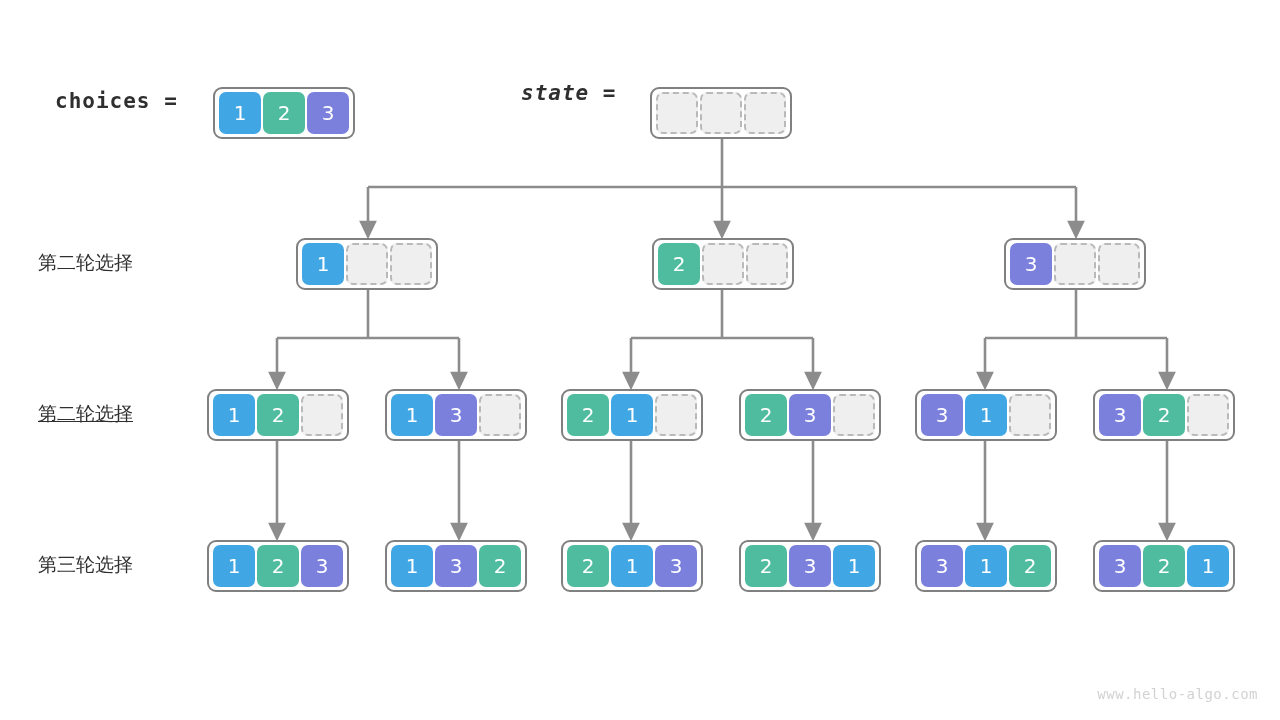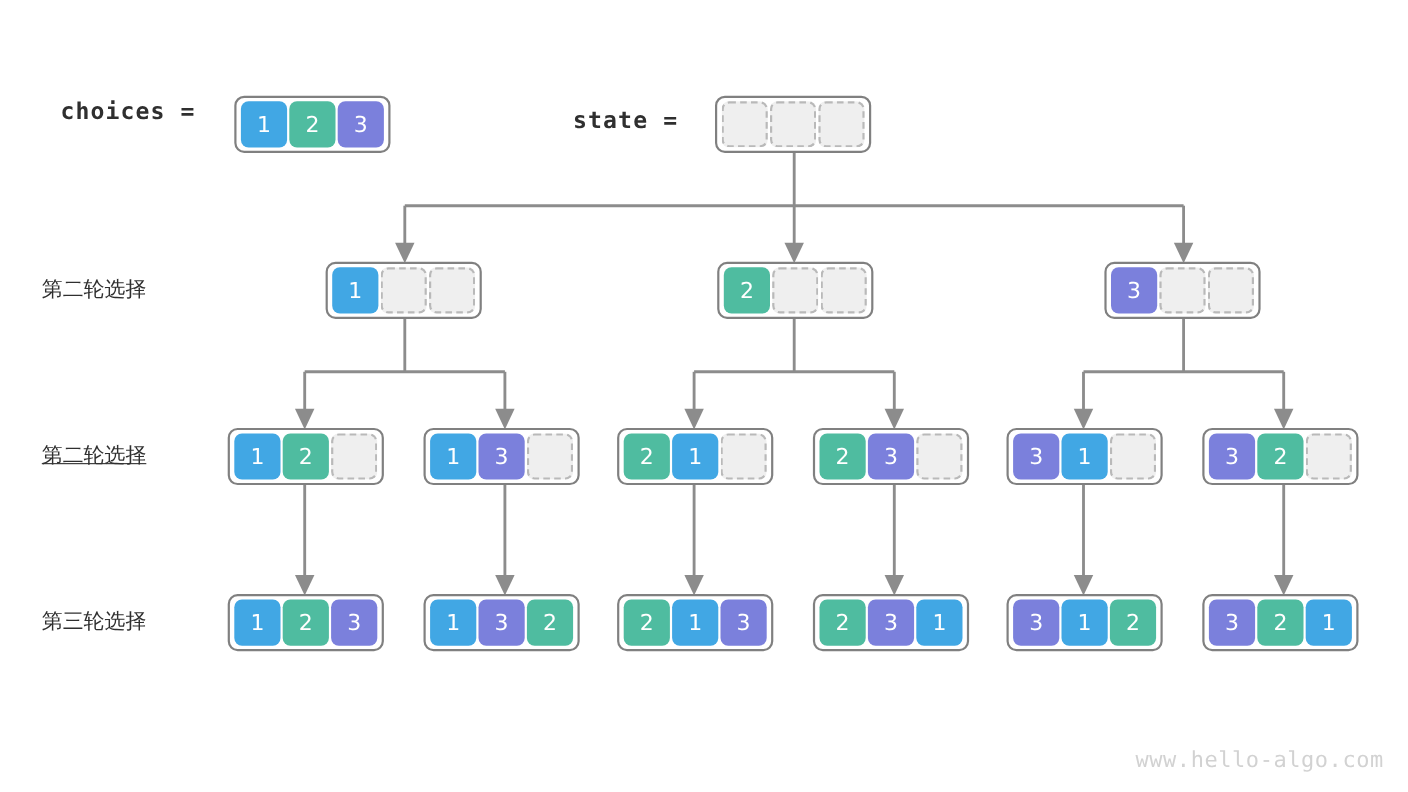--- a/index.html
+++ b/index.html
@@ -74,21 +74,21 @@
     border: 2px dashed #b9b9b9;
     color: transparent;
   }
 
   
   #watermark {
     position: absolute;
     right: 22px;
     bottom: 18px;
     font-family: "DejaVu Sans Mono", "Liberation Mono", monospace;
-    font-size: 20px;
+    font-size: 14px;
     color: #d2d2d2;
     letter-spacing: 0.5px;
     white-space: nowrap;
   }
 </style>
 </head>
 <body>
 
 <div id="canvas">
 
@@ -132,21 +132,21 @@
     </g>
   </svg>
 
   <div class="code-label" style="left:55px; top:89px;">choices =</div>
   <div class="node" id="choices-node" style="left:213px; top:87px;">
       <div class="cell" style="width: 42px; height: 42px; background: rgb(65, 167, 228);">1</div>
       <div class="cell" style="width: 42px; height: 42px; background: rgb(79, 188, 160);">2</div>
       <div class="cell" style="width: 42px; height: 42px; background: rgb(123, 128, 220);">3</div>
     </div>
 
-  <div class="code-label" style="left:521px; top:97px;">state =</div>
+  <div class="code-label" style="left:521px; top:81px;font-style:italic;">state =</div>
   <div class="node" id="state-node" style="left:650px; top:87px;">
       <div class="cell empty" style="width: 42px; height: 42px;"></div>
       <div class="cell empty" style="width: 42px; height: 42px;"></div>
       <div class="cell empty" style="width: 42px; height: 42px;"></div>
     </div>
 
   <div class="row-label" style="left:38px; top:250px;">第二轮选择</div>
   <div class="row-label" style="left:38px; top:401px;text-decoration:underline;">第二轮选择</div>
   <div class="row-label" style="left:38px; top:552px;">第三轮选择</div>
 

